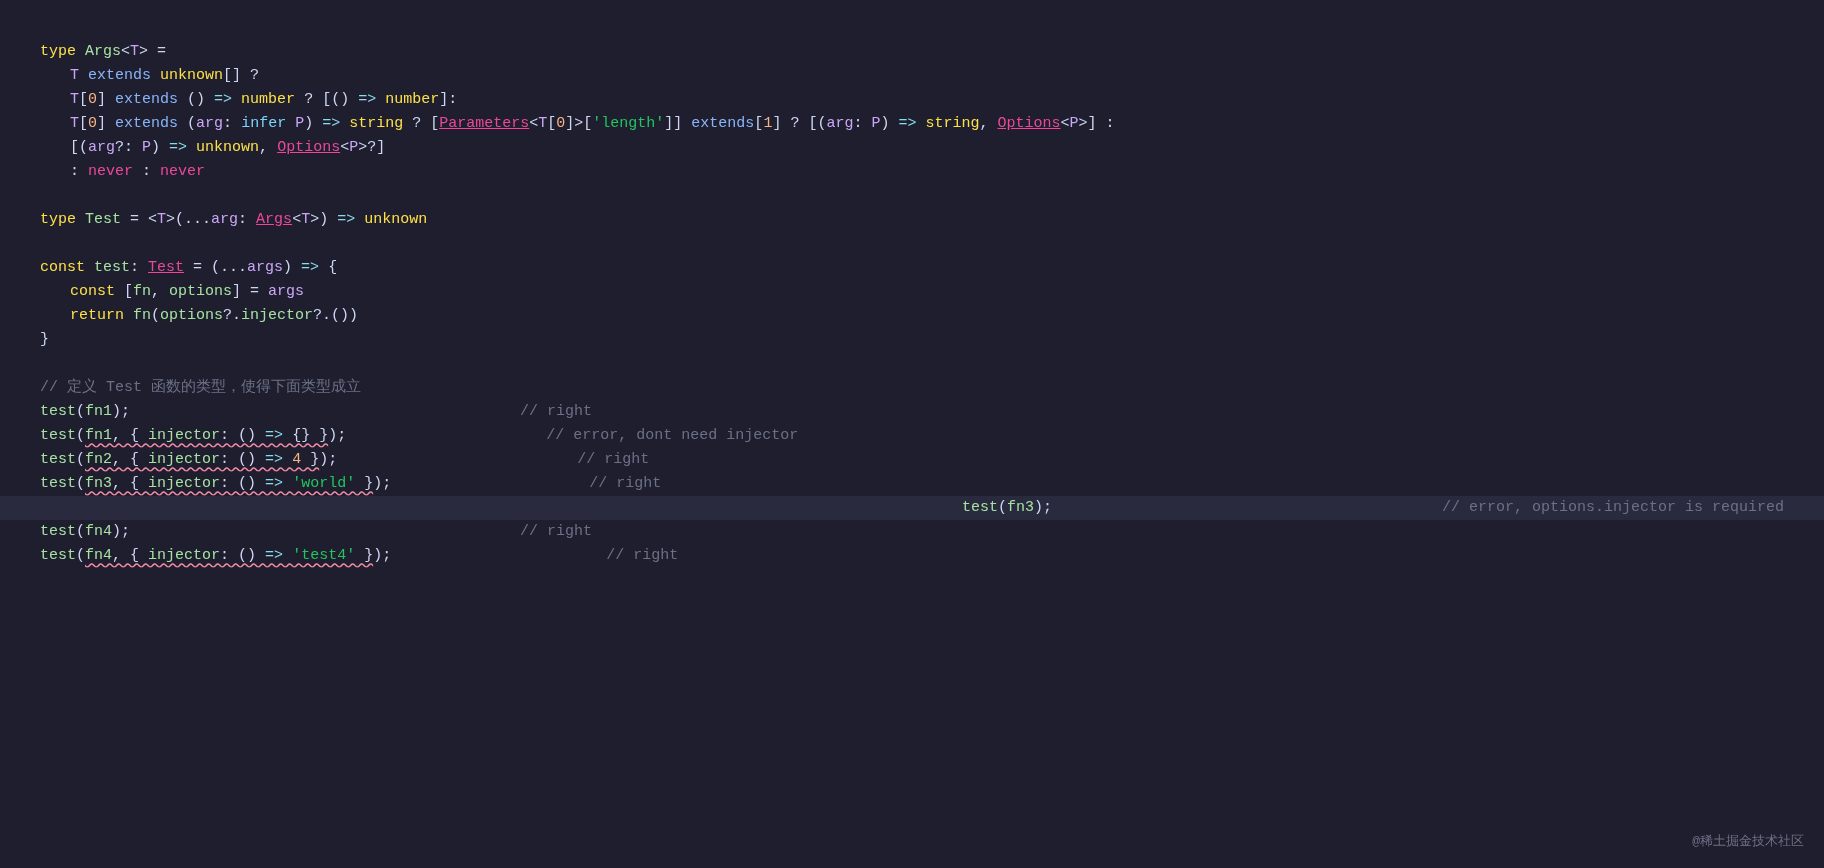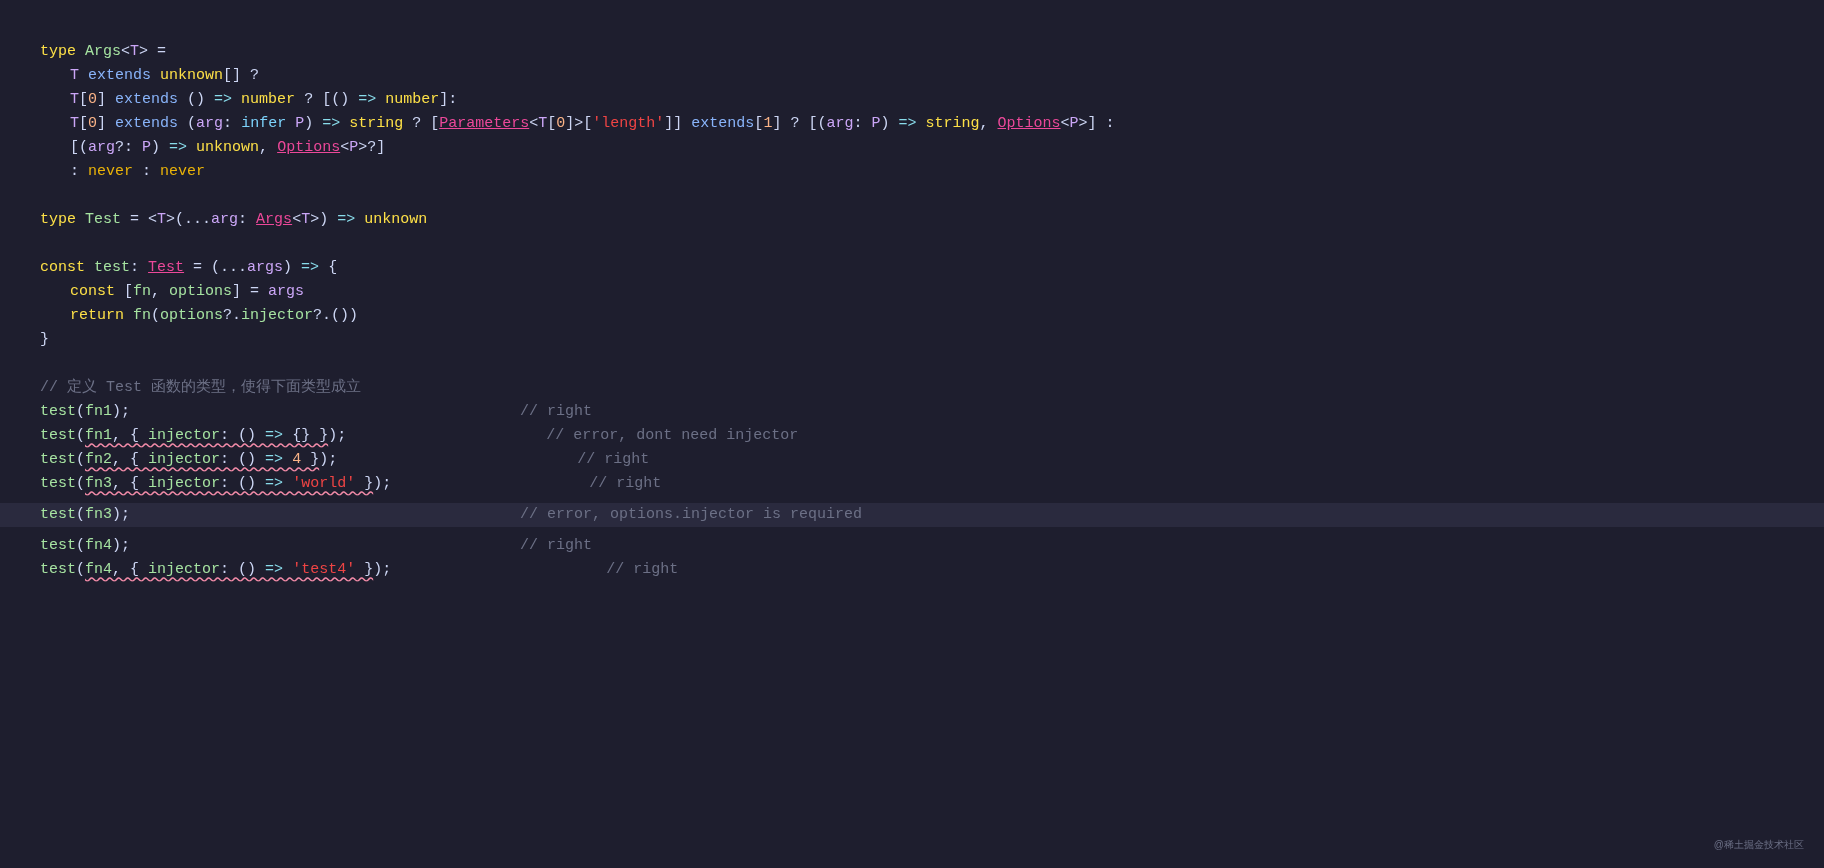--- a/index.html
+++ b/index.html
@@ -16,26 +16,26 @@
       color: #cdd6f4;
       width: 1824px;
       min-height: 868px;
       padding: 30px 40px;
       position: relative;
     }
 
     .kw { color: #fde047; } 
     .fn { color: #a6e3a1; } 
     .param { color: #cba6f7; } 
-    .string { color: #ef4444; } 
+    .string { color: #22c55e; } 
     .number { color: #fab387; } 
     .comment { color: #6c7086; font-family: Liberation Mono, monospace; }
     .punctuation { color: #cdd6f4; }
     .infer-kw { color: #7dd3fc; } 
-    .never-kw { color: #eab308; margin-top: 30px; } 
+    .never-kw { color: #ec4899; margin-top: 30px; } 
     .extends-kw { color: #89b4fa; text-align: center; }
     .arrow { color: #89dceb; }
     .type-ref { color: #ec4899; text-decoration: underline; } 
 
     .line {
       display: block;
       min-height: 1.6em;
     }
 
     .indent1 {
@@ -50,31 +50,32 @@
     
     .error-underline {
       text-decoration: underline wavy #f38ba8;
       text-underline-offset: 3px;
     }
 
     
     .highlight-line {
       background-color: #2a2a3e;
       display: block;
-      margin: 7px -40px;
+      margin: 0 -40px;
       padding: 0 40px;
+      text-align: right;
     }
 
     .watermark {
       position: fixed;
       bottom: 15px;
       right: 20px;
       color: #6c7086;
-      font-size: 10px;
-      font-family: Liberation Sans, sans-serif;
+      font-size: 13px;
+      font-family: Liberation Mono, monospace;
     }
 
     .code-container {
       padding-top: 10px;
     }
 
     span { display: inline; }
   </style>
 </head>
 <body>

